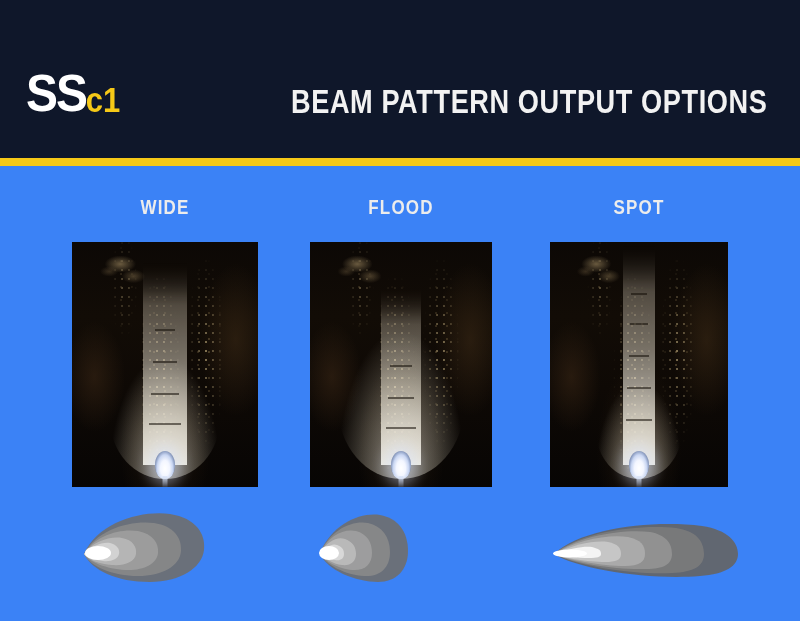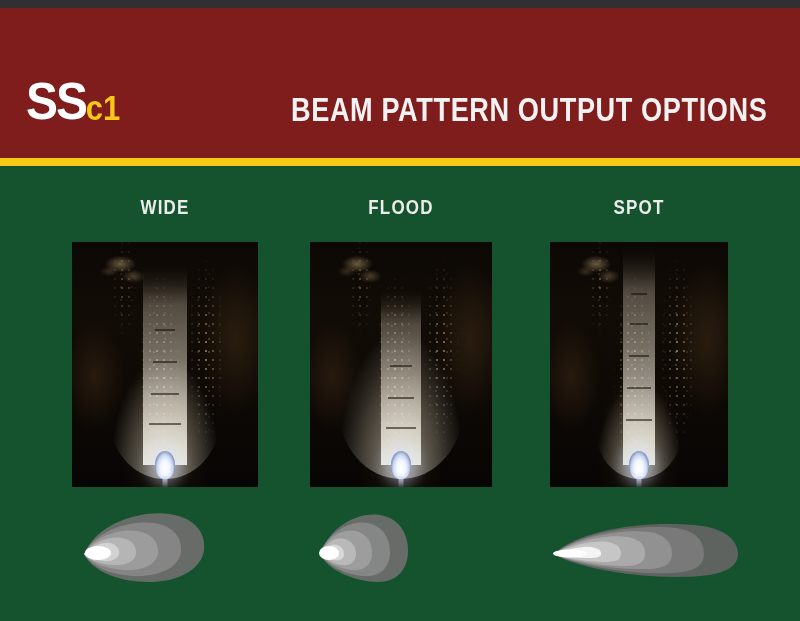--- a/index.html
+++ b/index.html
@@ -5,22 +5,22 @@
   * { margin:0; padding:0; box-sizing:border-box; }
   html,body{ background:#2e2e2e; }
   body{
     width:800px; height:621px; position:relative; overflow:hidden;
     font-family:"Liberation Sans", sans-serif;
     background:#303030;
   }
 
   
   .header{
-    position:absolute; left:0; top:8px; width:800px; height:205px;
-    background:#7f1d1d;
+    position:absolute; left:0; top:0; width:800px; height:205px;
+    background:#0f172a;
   }
   .logo{
     position:absolute; left:26px; top:76px;
     display:flex; align-items:flex-end;
     letter-spacing:-1px;
   }
   .logo-ss{
     font-family:"Liberation Sans", sans-serif;
     font-size:47px; font-weight:bold; color:#ffffff;
     line-height:0.82; letter-spacing:-2px;
@@ -42,21 +42,21 @@
     transform:scaleY(1.18) scaleX(0.97); transform-origin:left top;
   }
   .accent-bar{
     position:absolute; left:0; top:158px; width:800px; height:8px;
     background:#f6c917;
   }
 
   
   .stage{
     position:absolute; left:0; top:166px; width:800px; height:455px;
-    background:#14532d;
+    background:#3b82f6;
   }
 
   .col{ position:absolute; top:0; }
   .col-0{ left:72px;  width:186px; }
   .col-1{ left:310px; width:182px; }
   .col-2{ left:550px; width:178px; }
 
   .col-label{
     position:absolute; top:31px; left:0; width:100%;
     text-align:center;

